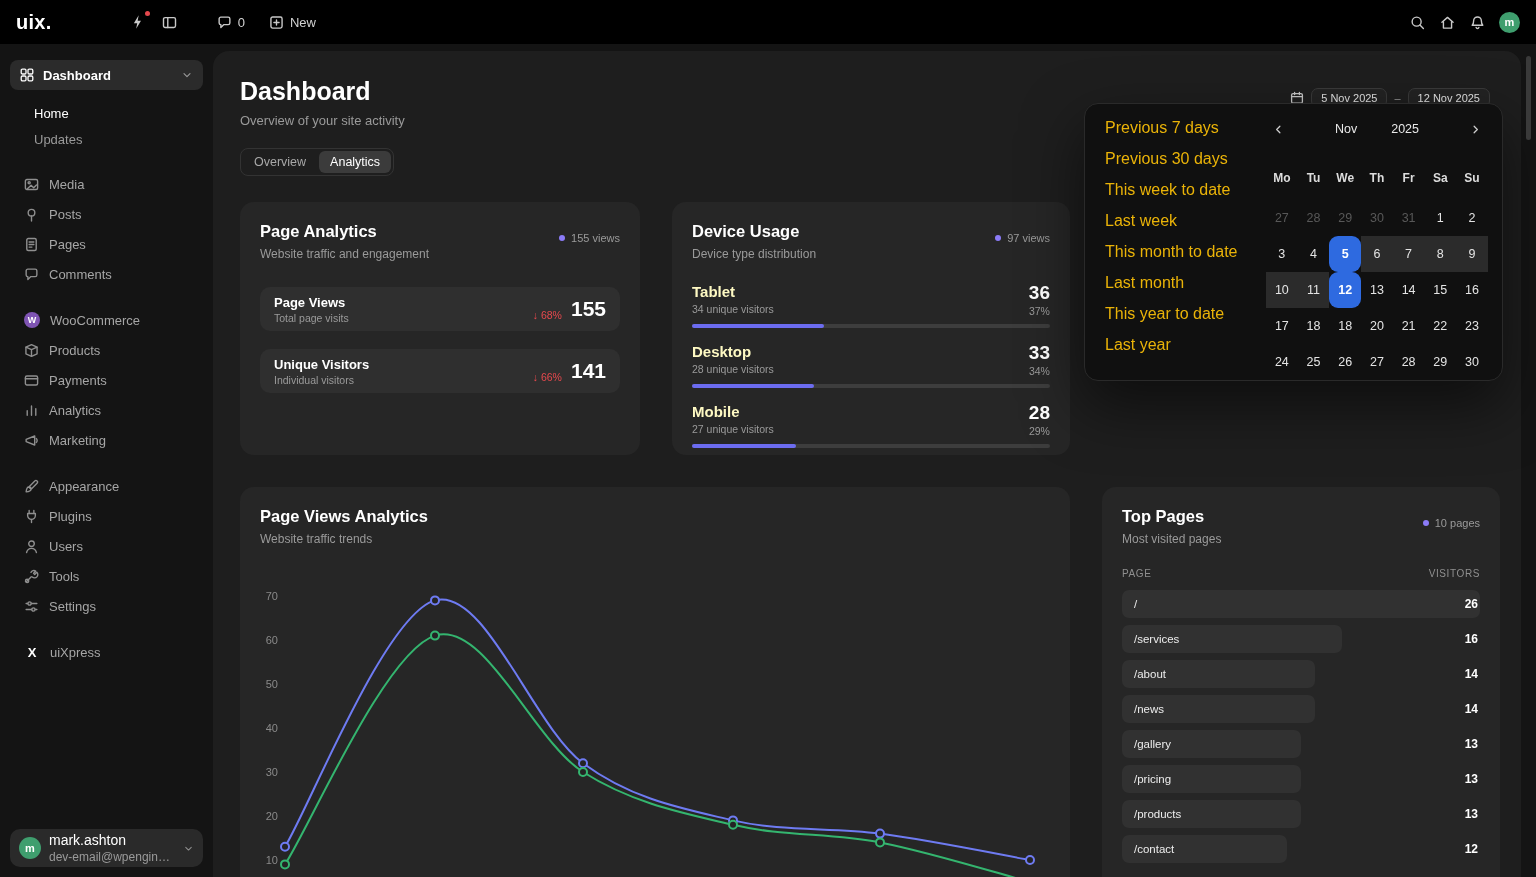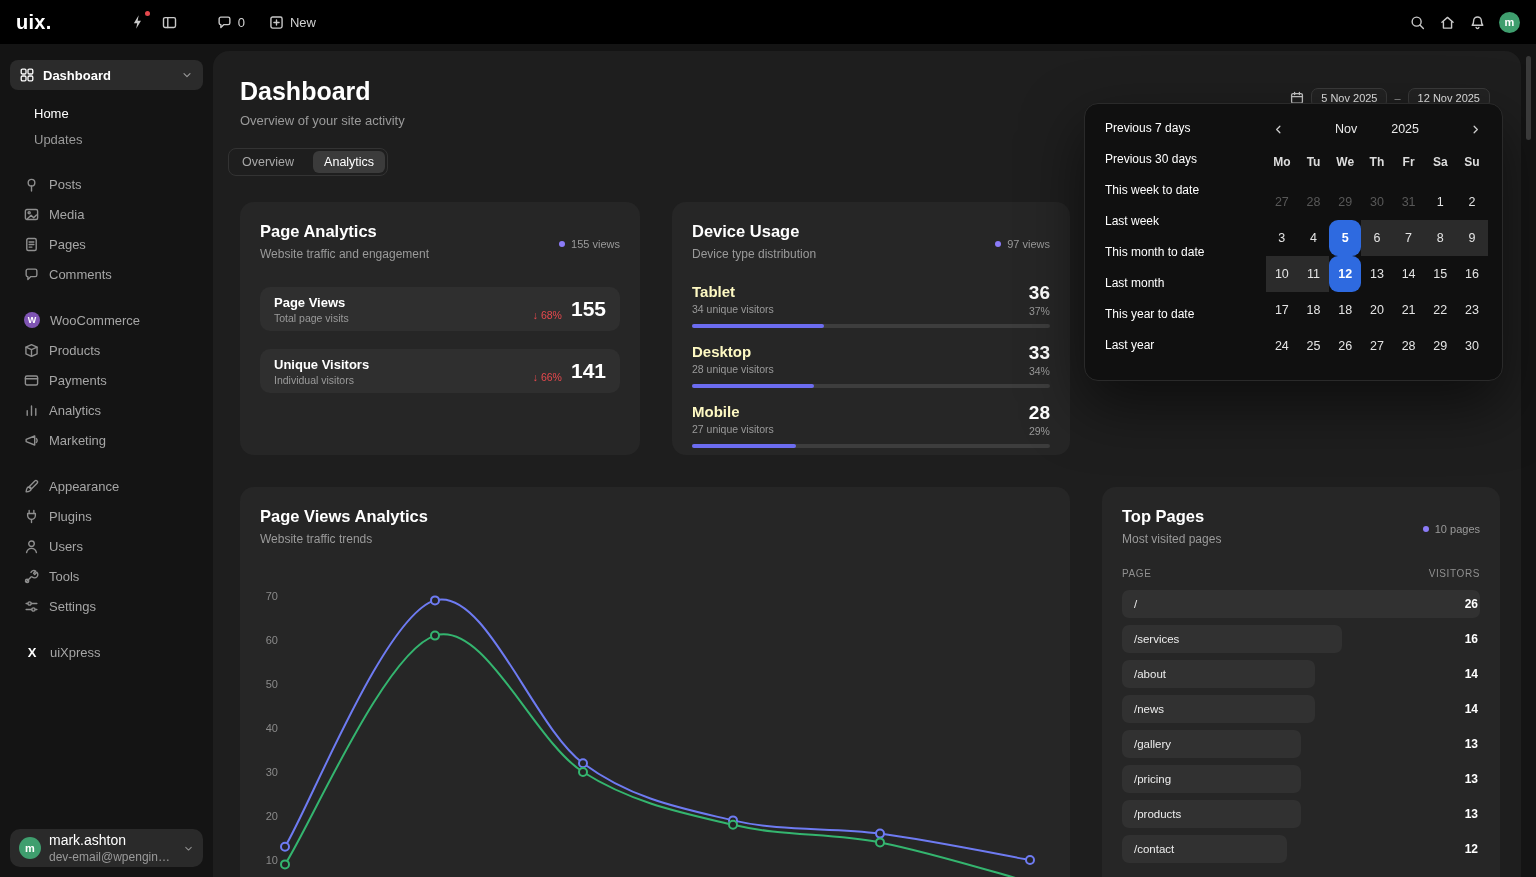--- a/index.html
+++ b/index.html
@@ -34,30 +34,30 @@
 .uc-email{font-size:12px;color:#9a9a9a;white-space:nowrap;overflow:hidden;text-overflow:ellipsis}
 .uc-chev{color:#8f8f8f;display:flex}
 
 
 .panel{position:absolute;left:213px;top:51px;width:1308px;height:900px;background:#1e1e1e;border-radius:16px}
 .page-title{position:absolute;left:27px;top:26px;font-size:25px;font-weight:700;color:#fff}
 .page-sub{position:absolute;left:27px;top:62px;font-size:13px;color:#9a9a9a}
 .date-range{position:absolute;right:31px;top:37px;display:flex;align-items:center;gap:7px;z-index:5;color:#b5b5b5}
 .chip{border:1px solid #3a3a3a;border-radius:7px;padding:3px 9px;font-size:11px;color:#e3e3e3;cursor:pointer;background:#232323}
 .dr-sep{font-size:11px;color:#9a9a9a}
-.tabs{position:absolute;left:15px;top:97px;display:inline-flex;border:1px solid #333;border-radius:8px;padding:2px;gap:8px}
+.tabs{position:absolute;left:27px;top:97px;display:inline-flex;border:1px solid #333;border-radius:8px;padding:2px;gap:2px}
 .tab{border:0;background:transparent;color:#a8a8a8;font-size:12.5px;padding:4px 11px;border-radius:6px;cursor:pointer;font-family:inherit}
 .tab.active{background:#3b3b3b;color:#fff}
 
 
 .card{position:absolute;background:#262626;border-radius:14px;padding:20px}
 .card-head{display:flex;justify-content:space-between;align-items:flex-start}
 .card-title{font-size:16.5px;font-weight:700;color:#fff}
 .card-sub{font-size:12px;color:#9a9a9a;margin-top:6px}
-.badge{display:flex;align-items:center;gap:6px;font-size:11px;color:#9a9a9a;margin-top:16px}
+.badge{display:flex;align-items:center;gap:6px;font-size:11px;color:#9a9a9a;margin-top:10px}
 .badge i{width:6px;height:6px;border-radius:50%;background:#8b7bf7}
 .card-pa{left:27px;top:151px;width:400px;height:253px}
 .card-du{left:459px;top:151px;width:398px;height:253px}
 .card-chart{left:27px;top:436px;width:830px;height:450px}
 .card-tp{left:889px;top:436px;width:398px;height:450px}
 
 
 .metrics{margin-top:26px;display:flex;flex-direction:column;gap:18px}
 .metric-row{background:#2f2f2f;border-radius:10px;height:44px;display:flex;align-items:center;justify-content:space-between;padding:0 14px}
 .m-label{font-size:13px;color:#fff;font-weight:600}
@@ -85,27 +85,27 @@
 .tp-headers{margin-top:22px;display:flex;justify-content:space-between;font-size:10px;color:#8f8f8f;letter-spacing:.6px}
 .tp-list{margin-top:11px}
 .tp-row{position:relative;height:28px;margin-bottom:7px;cursor:pointer}
 .tp-bar{position:absolute;left:0;top:0;bottom:0;background:#313131;border-radius:7px}
 .tp-path{position:relative;z-index:1;display:inline-block;padding-left:12px;line-height:28px;font-size:11.5px;color:#ececec}
 .tp-count{position:absolute;right:2px;top:0;line-height:28px;font-size:12px;font-weight:700;color:#fff}
 
 
 .cal-pop{position:absolute;left:1084px;top:103px;width:419px;height:278px;background:#101010;border:1px solid #2a2a2a;border-radius:14px;box-shadow:0 24px 60px rgba(0,0,0,.55);z-index:60}
 .presets{position:absolute;left:8px;top:8px;width:165px;display:flex;flex-direction:column}
-.preset{height:31px;display:flex;align-items:center;padding-left:12px;font-size:12px;color:#ffffff;border-radius:8px;cursor:pointer}
+.preset{height:31px;display:flex;align-items:center;padding-left:12px;font-size:16px;color:#eab308;border-radius:8px;cursor:pointer}
 .cal-col{position:absolute;left:181px;top:10px;width:222px}
 .cal-head{height:30px;display:flex;align-items:center;justify-content:space-between}
 .cal-nav{width:24px;height:24px;display:flex;align-items:center;justify-content:center;color:#cfcfcf;cursor:pointer;border-radius:6px}
 .cal-my{display:flex;gap:34px;font-size:12.5px;color:#e8e8e8}
 .cal-my span{cursor:pointer}
-.dh-row{margin-top:4px;display:grid;grid-template-columns:repeat(7,31.7px);height:28px}
+.dh-row{margin-top:20px;display:grid;grid-template-columns:repeat(7,31.7px);height:28px}
 .dh{display:flex;align-items:center;justify-content:center;font-size:12px;color:#dcdcdc;font-weight:700}
 .days{margin-top:8px;display:grid;grid-template-columns:repeat(7,31.7px);grid-auto-rows:36px}
 .day{display:flex;align-items:center;justify-content:center;font-size:12.5px;color:#e4e4e4;cursor:pointer}
 .day.muted{color:#585858}
 .day.range{background:#2b2b2b}
 .day.selected{background:#2e6ae0;border-radius:9px;color:#fff;font-weight:700}
 
 
 .scroll-thumb{position:absolute;right:5px;top:56px;width:5px;height:84px;background:#3a3a3a;border-radius:3px;z-index:70;cursor:pointer}
 </style>
@@ -204,35 +204,35 @@
       </span>
   </div>
   <nav class="side-links">
       <div class="side-link active">Home</div>
       <div class="side-link">Updates</div>
     </nav>
   <nav class="menu">
       <div class="menu-item">
         <span class="mi">
           <svg class="ic" width="15" height="15" viewBox="0 0 14 14" aria-hidden="true">
-            <circle cx="7" cy="5.3" r="3.1"></circle>
-            <path d="M7 8.4V13"></path>
-          </svg>
-        </span>
-        <span>Posts</span>
-      </div>
-      <div class="menu-item">
-        <span class="mi">
-          <svg class="ic" width="15" height="15" viewBox="0 0 14 14" aria-hidden="true">
             <rect x="1.3" y="2.3" width="11.4" height="9.4" rx="1.4"></rect>
             <circle cx="4.8" cy="5.4" r="1"></circle>
             <path d="M3.2 11l3.4-3.4 2.4 2.4 2.6-2.6"></path>
           </svg>
         </span>
         <span>Media</span>
+      </div>
+      <div class="menu-item">
+        <span class="mi">
+          <svg class="ic" width="15" height="15" viewBox="0 0 14 14" aria-hidden="true">
+            <circle cx="7" cy="5.3" r="3.1"></circle>
+            <path d="M7 8.4V13"></path>
+          </svg>
+        </span>
+        <span>Posts</span>
       </div>
       <div class="menu-item">
         <span class="mi">
           <svg class="ic" width="15" height="15" viewBox="0 0 14 14" aria-hidden="true">
             <rect x="2.6" y="1.4" width="8.8" height="11.2" rx="1.4"></rect>
             <path d="M4.8 4.6h4.4M4.8 7h4.4M4.8 9.4h2.6"></path>
           </svg>
         </span>
         <span>Pages</span>
       </div>

